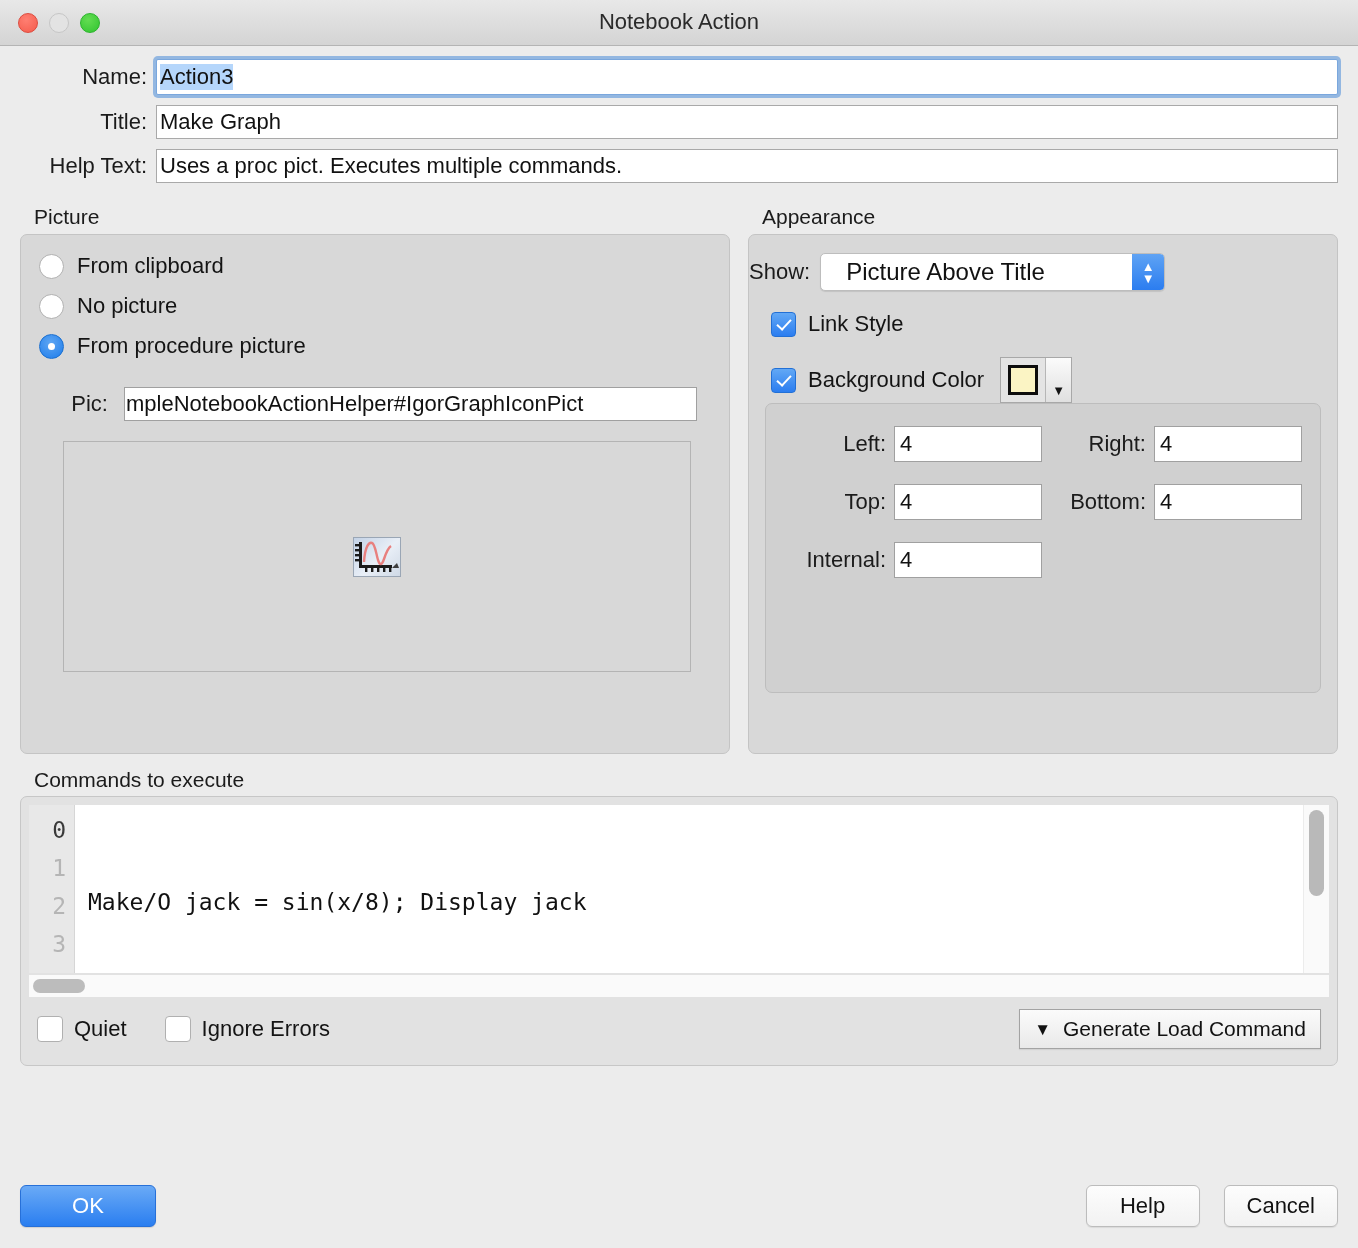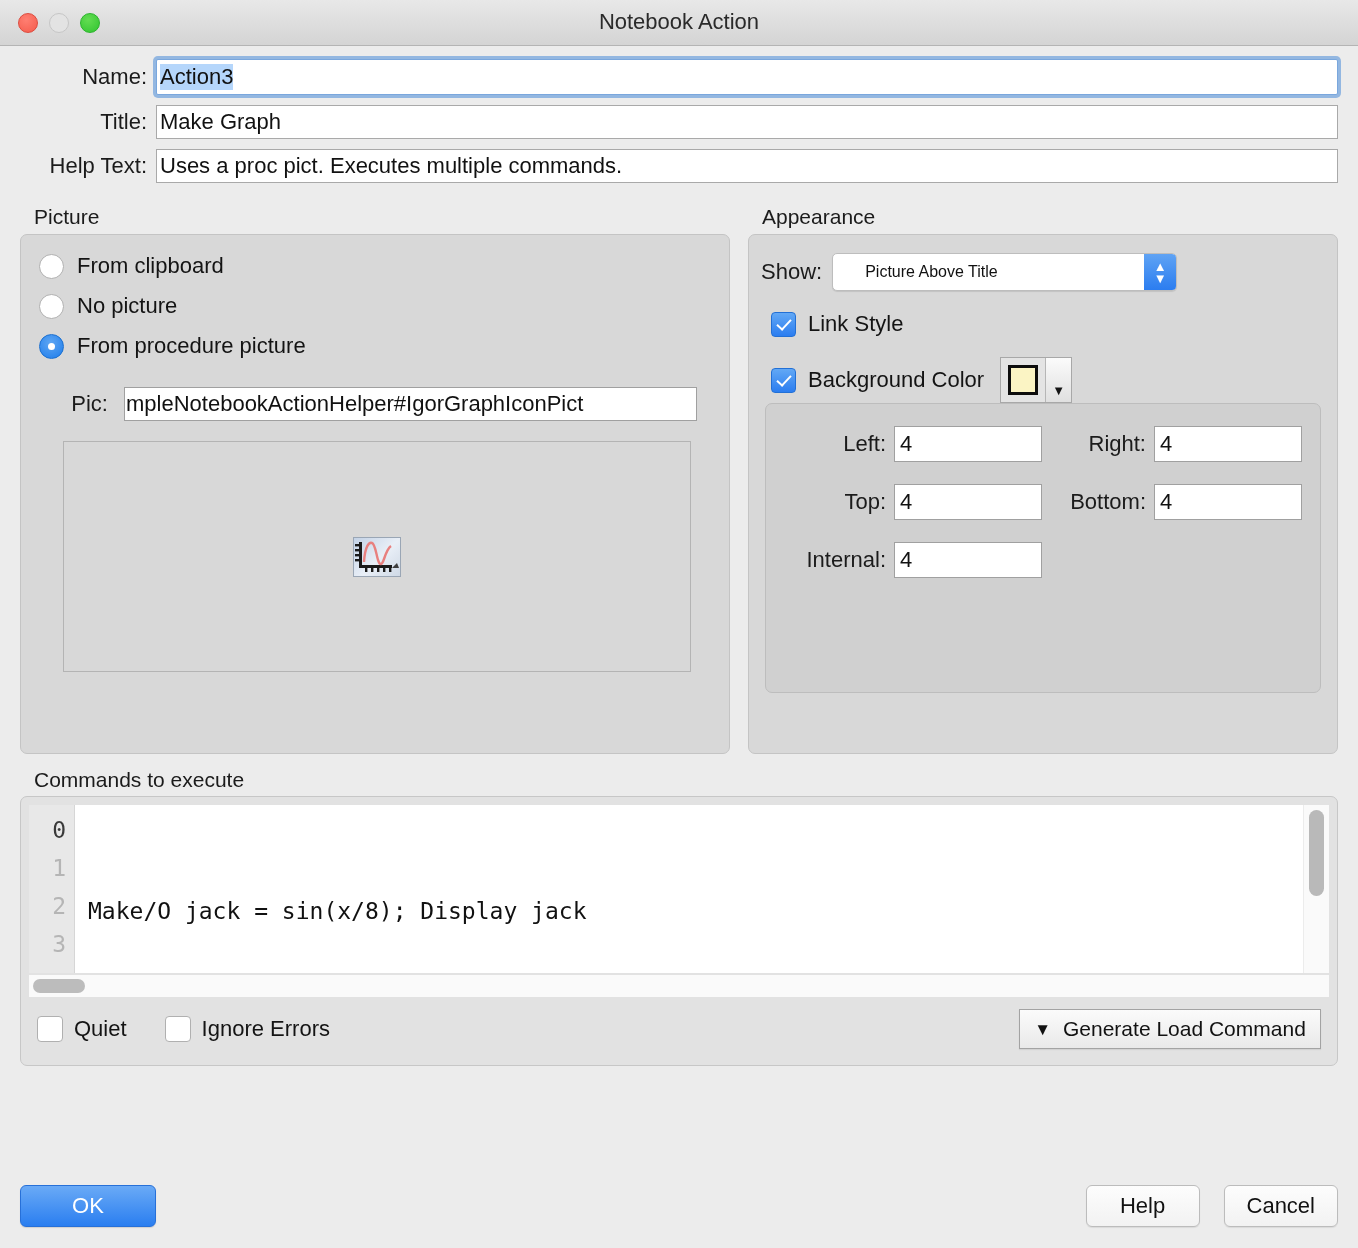--- a/index.html
+++ b/index.html
@@ -190,39 +190,38 @@
     background: linear-gradient(135deg,#c3d2e6 0%, #e9eff7 55%, #cfd9e6 100%);
     border: 1px solid #9aa6b5;
     box-sizing: border-box;
     position: relative;
   }
 
   
   .show-row {
     display: flex;
     align-items: center;
-    margin-left: 12px;
   }
   .show-row .lbl { font-size: 22px; color: #1b1b1b; margin-right: 10px; }
   .popup {
     width: 345px;
     height: 38px;
     background: #fff;
     border: 1px solid #bdbdbd;
     border-radius: 5px;
     box-sizing: border-box;
     display: flex;
     align-items: center;
     position: relative;
     box-shadow: 0 1px 1px rgba(0,0,0,0.10);
   }
   .popup .pval {
-    font-size: 16px;
+    font-size: 24px;
     color: #111;
-    padding-left: 32px;
+    padding-left: 25px;
   }
   .popup .arrows {
     position: absolute;
     right: 0; top: 0; bottom: 0;
     width: 32px;
     border-radius: 0 4px 4px 0;
     background: linear-gradient(to bottom,#5fa3f4,#2b7df0);
     display: flex;
     flex-direction: column;
     align-items: center;
@@ -374,21 +373,21 @@
     font-size: 23px;
     line-height: 38px;
     text-align: right;
     padding-right: 8px;
     color: #b5b5b5;
     flex: none;
   }
   .gutter .cur { color: #3a3a3a; }
   .code {
     flex: 1;
-    padding: 11px 0 0 13px;
+    padding: 2px 0 0 13px;
     font-family: "DejaVu Sans Mono", monospace;
     font-size: 23px;
     line-height: 38px;
     color: #111;
     white-space: pre;
   }
   .vscroll {
     position: absolute;
     top: 8px; right: 8px;
     width: 26px;

